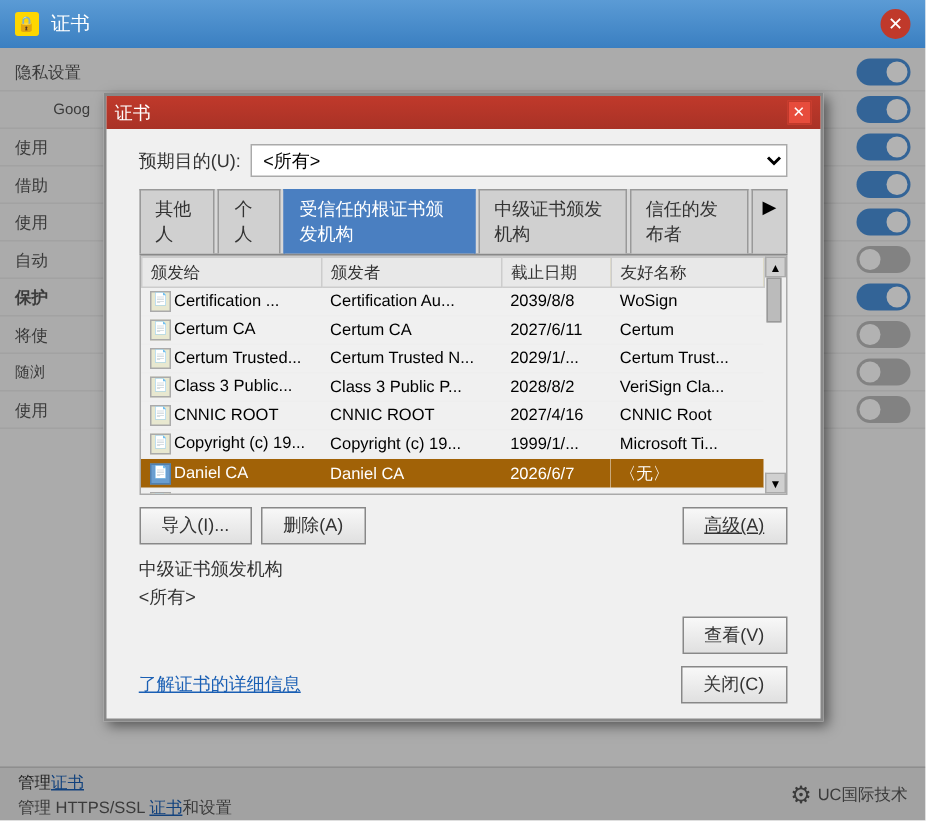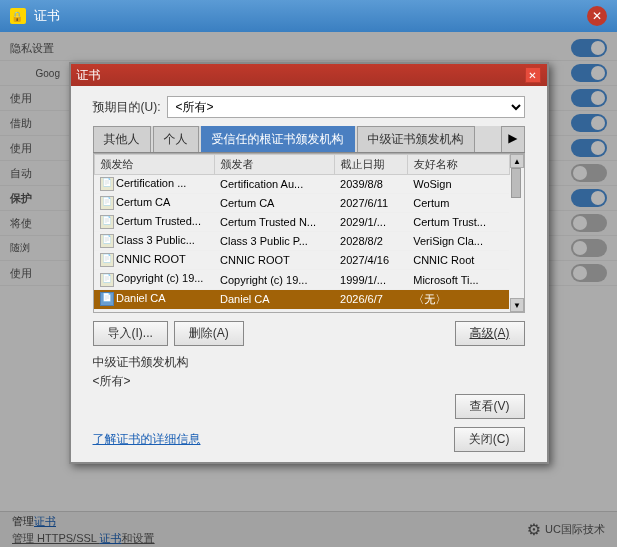--- a/index.html
+++ b/index.html
@@ -414,21 +414,21 @@
         </div>
       </div>
 
       <div style="flex:1;"></div>
 
       <div class="bottom-bar">
         <div style="display:flex; flex-direction:column; gap:2px;">
           <span style="font-size:11px; color:#333;">
             管理<span class="blue-link">证书</span>
           </span>
-          <span style="font-size:11px; color:#555;text-decoration:underline;">
+          <span style="font-size:11px; color:#555;">
             管理 HTTPS/SSL <span class="blue-link">证书</span>和设置
           </span>
         </div>
         <div class="bottom-logo">
           <span style="font-size:16px;">⚙</span>
           <span>UC国际技术</span>
         </div>
       </div>
     </div>
 
@@ -447,20 +447,21 @@
           <div class="purpose-row">
             <span class="purpose-label">预期目的(U):</span>
             <select class="purpose-select"><option>&lt;所有&gt;</option></select>
           </div>
 
           <div class="tabs-container">
             <div class="tab">其他人</div>
             <div class="tab">个人</div>
             <div class="tab active">受信任的根证书颁发机构</div>
             <div class="tab">中级证书颁发机构</div>
+            <div class="tab">信任的发布者</div>
             <div class="tab-more">▶</div>
           </div>
 
           <div class="table-scroll-wrapper">
             <div class="table-scroll-inner">
               <table class="cert-table">
                 <thead>
                   <tr>
                     <th>颁发给</th>
                     <th>颁发者</th>

